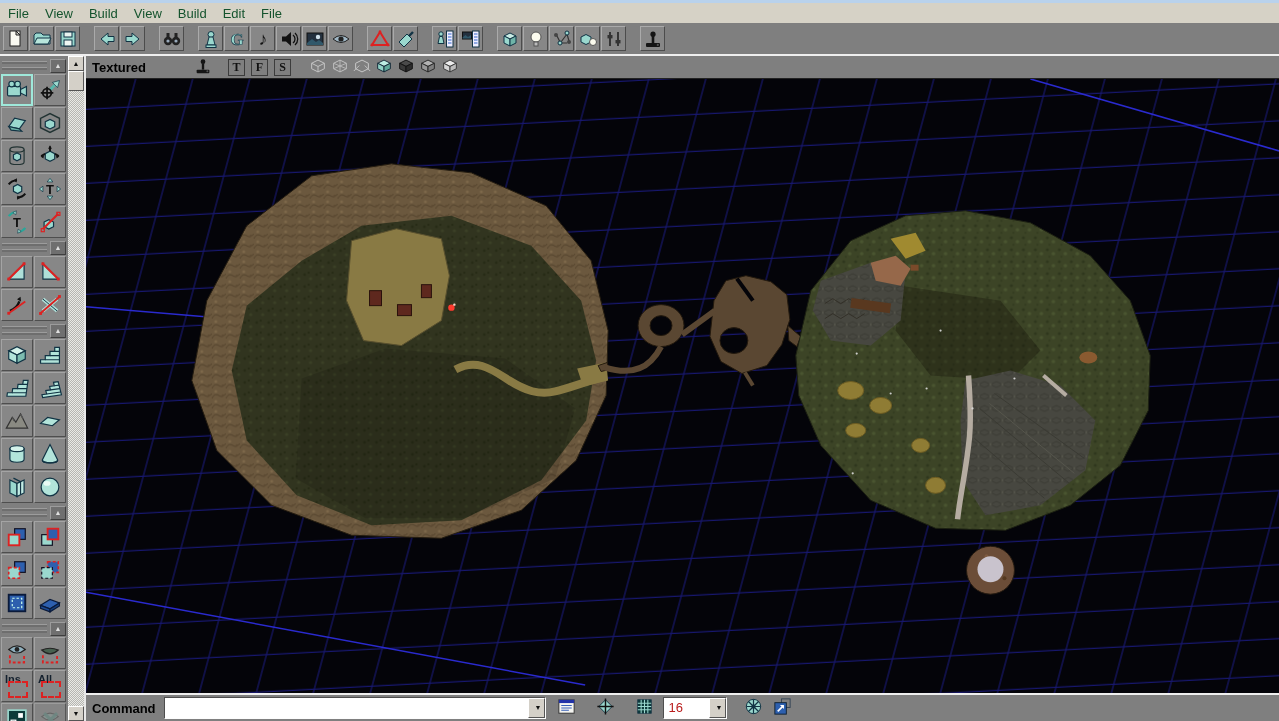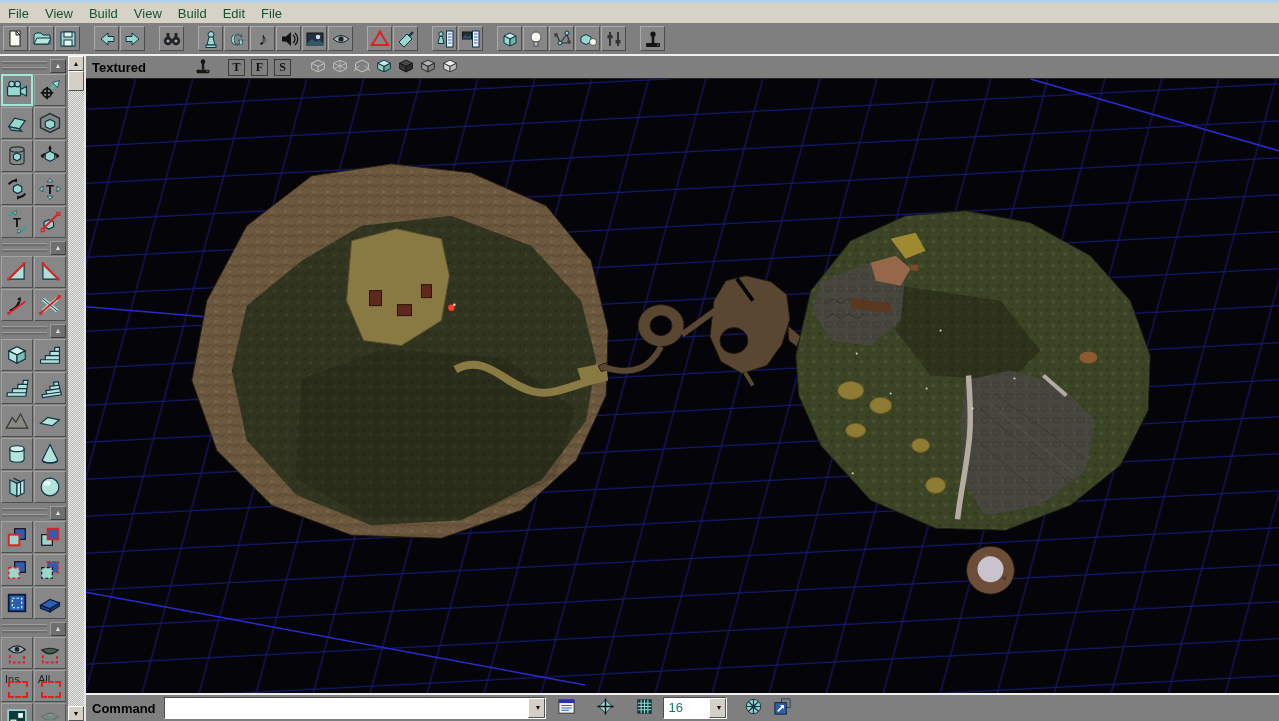--- a/index.html
+++ b/index.html
@@ -24,21 +24,21 @@
   .grv i{height:2px;background:#6e6e6e;border-top:1px solid #9c9c9c;display:block;}
   .head-btn{width:16px;height:14px;font-size:7px;line-height:11px;background:#6f6f6f;border:1px solid;
             border-color:#9c9c9c #3f3f3f #3f3f3f #9c9c9c;color:#e0e0e0;padding:0;margin-left:3px;}
   .tbx-grid{display:grid;grid-template-columns:33px 33px;}
   .tbx-btn{width:32px;height:32px;border:1px solid;border-color:#a4a4a4 #4e4e4e #4e4e4e #a4a4a4;
            background:var(--btn_face);display:flex;align-items:center;justify-content:center;
            padding:0;position:relative;margin:0 0 1px 1px;}
   .tbx-btn svg{width:26px;height:26px;}
   .tbx-btn.sel{outline:2px solid #9fe8da;outline-offset:-2px;}
   .tbx-btn.dis{opacity:.8;}
-  .tbx-txt{position:absolute;top:2px;left:3px;font-size:11px;font-weight:normal;color:#15212e;}
+  .tbx-txt{position:absolute;top:2px;left:3px;font-size:11px;font-weight:bold;color:#15212e;}
   .dash{position:absolute;right:4px;bottom:3px;width:16px;height:13px;border:2px dashed #d22;}
   .tb-scroll{width:16px;background:#c6c6c6;display:flex;flex-direction:column;}
   .sb-btn{height:15px;width:16px;background:#d4d0c8;border:1px solid;border-color:#fff #555 #555 #fff;
           font-size:7px;text-align:center;line-height:12px;color:#111;padding:0;}
   .sb-thumb{height:18px;background:#d4d0c8;border:1px solid;border-color:#fff #555 #555 #fff;}
   .sb-track{flex:1;background-image:conic-gradient(#e9e9e5 25%,#b6b6b2 0 50%,#e9e9e5 0 75%,#b6b6b2 0);
             background-size:2px 2px;}
   .vp-col{flex:1;display:flex;flex-direction:column;border-left:2px solid #e8e8e8;min-width:0;}
   .vp-header{height:22px;background:var(--ui_gray);display:flex;align-items:center;
              border-bottom:1px solid #222;flex:none;}
@@ -53,21 +53,21 @@
   .vp-scene svg{position:absolute;left:0;top:0;width:100%;height:100%;}
   .hsep2{height:2px;background:#efefef;flex:none;}
   .bottombar{height:26px;background:var(--ui_gray);display:flex;align-items:center;font-size:13px;flex:none;}
   .cmd-label{font-weight:bold;color:#000;margin:0 8px 0 6px;}
   .combo{display:flex;height:20px;background:#fff;border:1px solid;border-color:#4e4e4e #fdfdfd #fdfdfd #4e4e4e;}
   .combo input{border:none;outline:none;flex:1;font-size:13px;padding:0 3px;background:#fff;min-width:0;}
   .combo-btn{width:17px;background:#d4d0c8;border:1px solid;border-color:#fff #555 #555 #fff;
              font-size:7px;text-align:center;line-height:16px;color:#111;flex:none;}
   .combo.cmd{width:380px;}
   .combo.small{width:62px;margin-left:8px;}
-  .combo-val{flex:1;padding:2px 5px;font-size:13px;color:#0f766e;}
+  .combo-val{flex:1;padding:2px 5px;font-size:13px;color:#b91c1c;}
   .bb-icon{background:none;border:none;padding:0;display:flex;align-items:center;}
   .bb-icon svg{width:21px;height:21px;}
 </style>
 </head>
 <body>
 
 <div class="window">
   <div class="titlestrip"></div>
   <div class="menubar" id="menubar">
       <span class="menu-item">File</span>

